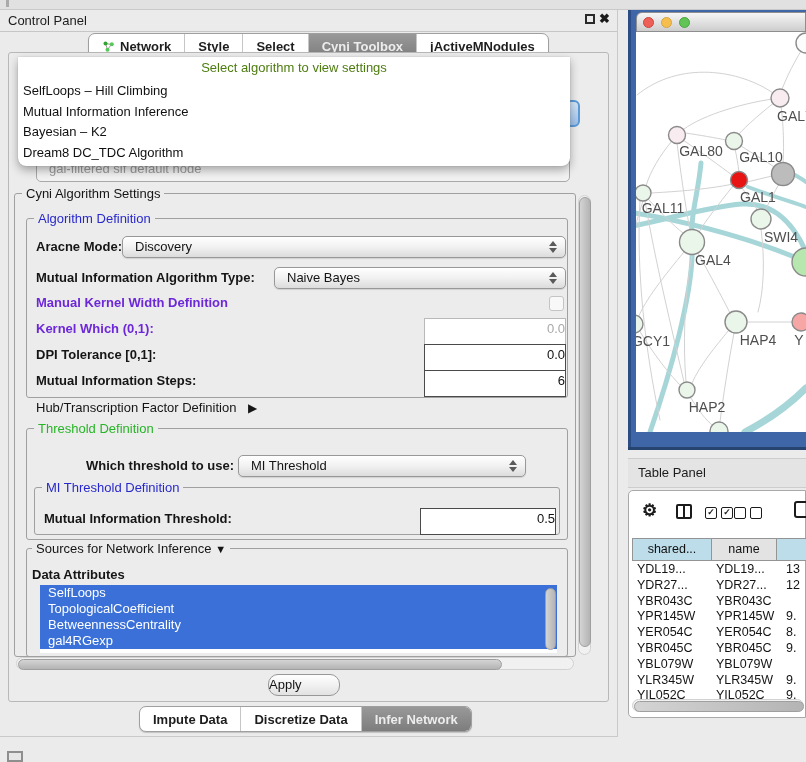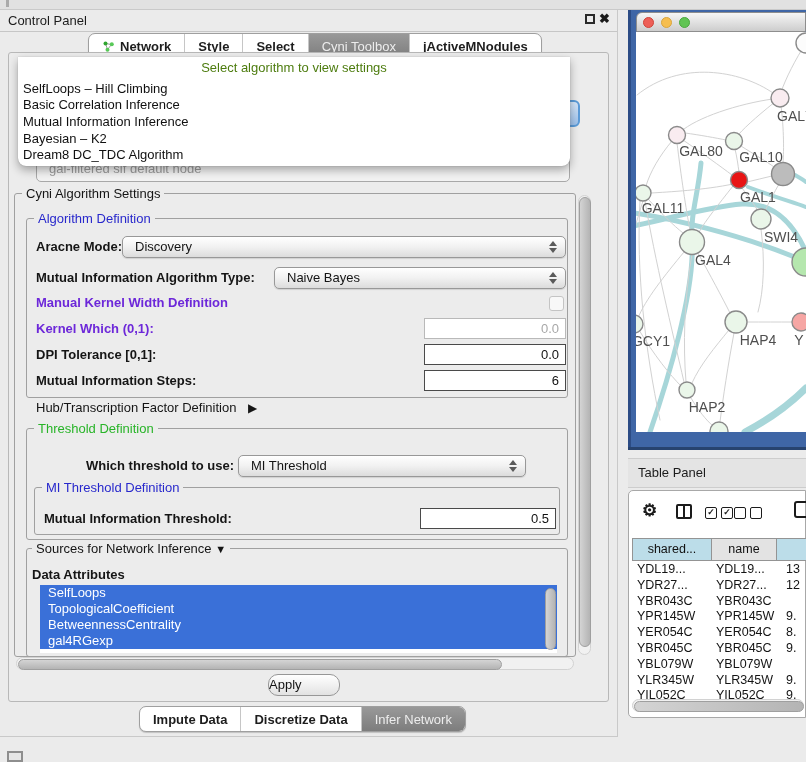--- a/index.html
+++ b/index.html
@@ -11,29 +11,29 @@
   .lbl.plain{font-weight:normal}
   .grp{position:absolute;border:1px solid #a0a0a0;border-radius:3px}
   .leg{position:absolute;font-size:13px;background:#ececec;padding:0 4px;height:15px;line-height:15px;white-space:nowrap;color:#151515}
   .combo{position:absolute;height:22px;box-sizing:border-box;border:1px solid #989898;border-radius:5px;
          background:linear-gradient(#ffffff,#f1f1f1 50%,#dcdcdc);font-size:13px;color:#141414;
          line-height:20px;padding-left:12px;white-space:nowrap;box-shadow:0 1px 1px rgba(0,0,0,.12)}
   .spin{position:absolute;right:7px;top:50%;margin-top:-7px;width:9px;height:14px}
   .spin i{position:absolute;left:0;width:0;height:0;border-left:4.5px solid transparent;border-right:4.5px solid transparent}
   .spin .up{top:1px;border-bottom:5px solid #5a5a5a}
   .spin .dn{bottom:1px;border-top:5px solid #5a5a5a}
-  .field{position:absolute;height:21px;box-sizing:border-box;border:1px solid #4a4a4a;background:#fff;
-         font-size:13px;color:#111;line-height:19px;text-align:right;padding-right:6px}
+  .field{position:absolute;height:27px;box-sizing:border-box;border:1px solid #4a4a4a;background:#fff;
+         font-size:13px;color:#111;line-height:19px;text-align:right;}
   .field.dis{border:1px solid #b9b9b9;color:#a8a8a8}
   #tabbar,#btabs{position:absolute;display:flex;background:#fff;border:1px solid #9f9f9f;border-radius:7px;
                  overflow:hidden;box-shadow:0 1px 1px rgba(0,0,0,.18)}
   .seg{height:24px;padding:0 13px;font-size:13px;font-weight:bold;color:#1d1d1d;
        display:flex;align-items:center;gap:5px;border-left:1px solid #c6c6c6;white-space:nowrap}
   .seg:first-child{border-left:none}
-  .seg.sel{background:linear-gradient(#999999,#7d7d7d);color:#ededed;font-weight:normal}
+  .seg.sel{background:linear-gradient(#999999,#7d7d7d);color:#ededed;font-weight:bold}
   #algo-overlay{position:absolute;left:18px;top:57px;width:552px;height:109px;background:#fff;z-index:30;
                 border-radius:0 0 8px 8px;box-shadow:0 4px 10px rgba(0,0,0,.32),0 0 1px #9a9a9a}
   .dd-ph{height:22px;line-height:22px;text-align:center;color:#4d7c0f;font-size:13px}
   .dd-list{position:absolute;left:0;right:0;top:23px;bottom:3px;display:flex;flex-direction:column;justify-content:space-between}
   .dd-item{flex:1;font-size:13px;color:#101010;padding-left:5px;white-space:nowrap;display:flex;align-items:center}
   .dd-item.b{font-weight:bold}
   .attr-item{height:16px;line-height:16px;background:#3a70d8;color:#fff;font-size:13px;padding-left:8px;white-space:nowrap}
   .thumb{position:absolute;background:linear-gradient(90deg,#d4d4d4,#b4b4b4);border:1px solid #9f9f9f;border-radius:6px}
   .track{position:absolute;background:#f1f1f1;border:1px solid #d2d2d2;border-radius:7px}
   .cb{position:absolute;width:13px;height:13px;border:1px solid #c4c4c4;border-radius:3px;background:#f8f8f8}
@@ -88,21 +88,20 @@
 <div class="abs" style="left:36px;top:156px;width:534px;height:26px;border:1px solid #a8a8a8;border-radius:5px;background:#f2f2f2;z-index:20;box-sizing:border-box">
   <span style="position:absolute;left:12px;top:4px;font-size:13px;color:#9a9a9a;white-space:nowrap">gal-filtered sif default node</span>
 </div>
 <div class="abs" style="left:556px;top:100px;width:24px;height:27px;border:2px solid #5b9bd8;border-radius:6px;
             background:linear-gradient(#d6e6f8,#9cc0ea);z-index:20;box-sizing:border-box"></div>
 
 <div id="algo-overlay">
   <div class="dd-ph">Select algorithm to view settings</div>
   <div class="dd-list" id="dd-items">
       <div class="dd-item">SelfLoops – Hill Climbing</div>
-      <div class="dd-item">Basic Correlation Inference</div>
       <div class="dd-item">Mutual Information Inference</div>
       <div class="dd-item">Bayesian – K2</div>
       <div class="dd-item">Dream8 DC_TDC Algorithm</div>
     </div>
 </div>
 
 <div class="grp" style="left:14px;top:193px;width:560px;height:462px"></div>
 <span class="leg" style="left:22px;top:186px">Cyni Algorithm Settings</span>
 
 <div class="track" style="left:578px;top:195px;width:13px;height:460px;box-sizing:border-box"></div>

